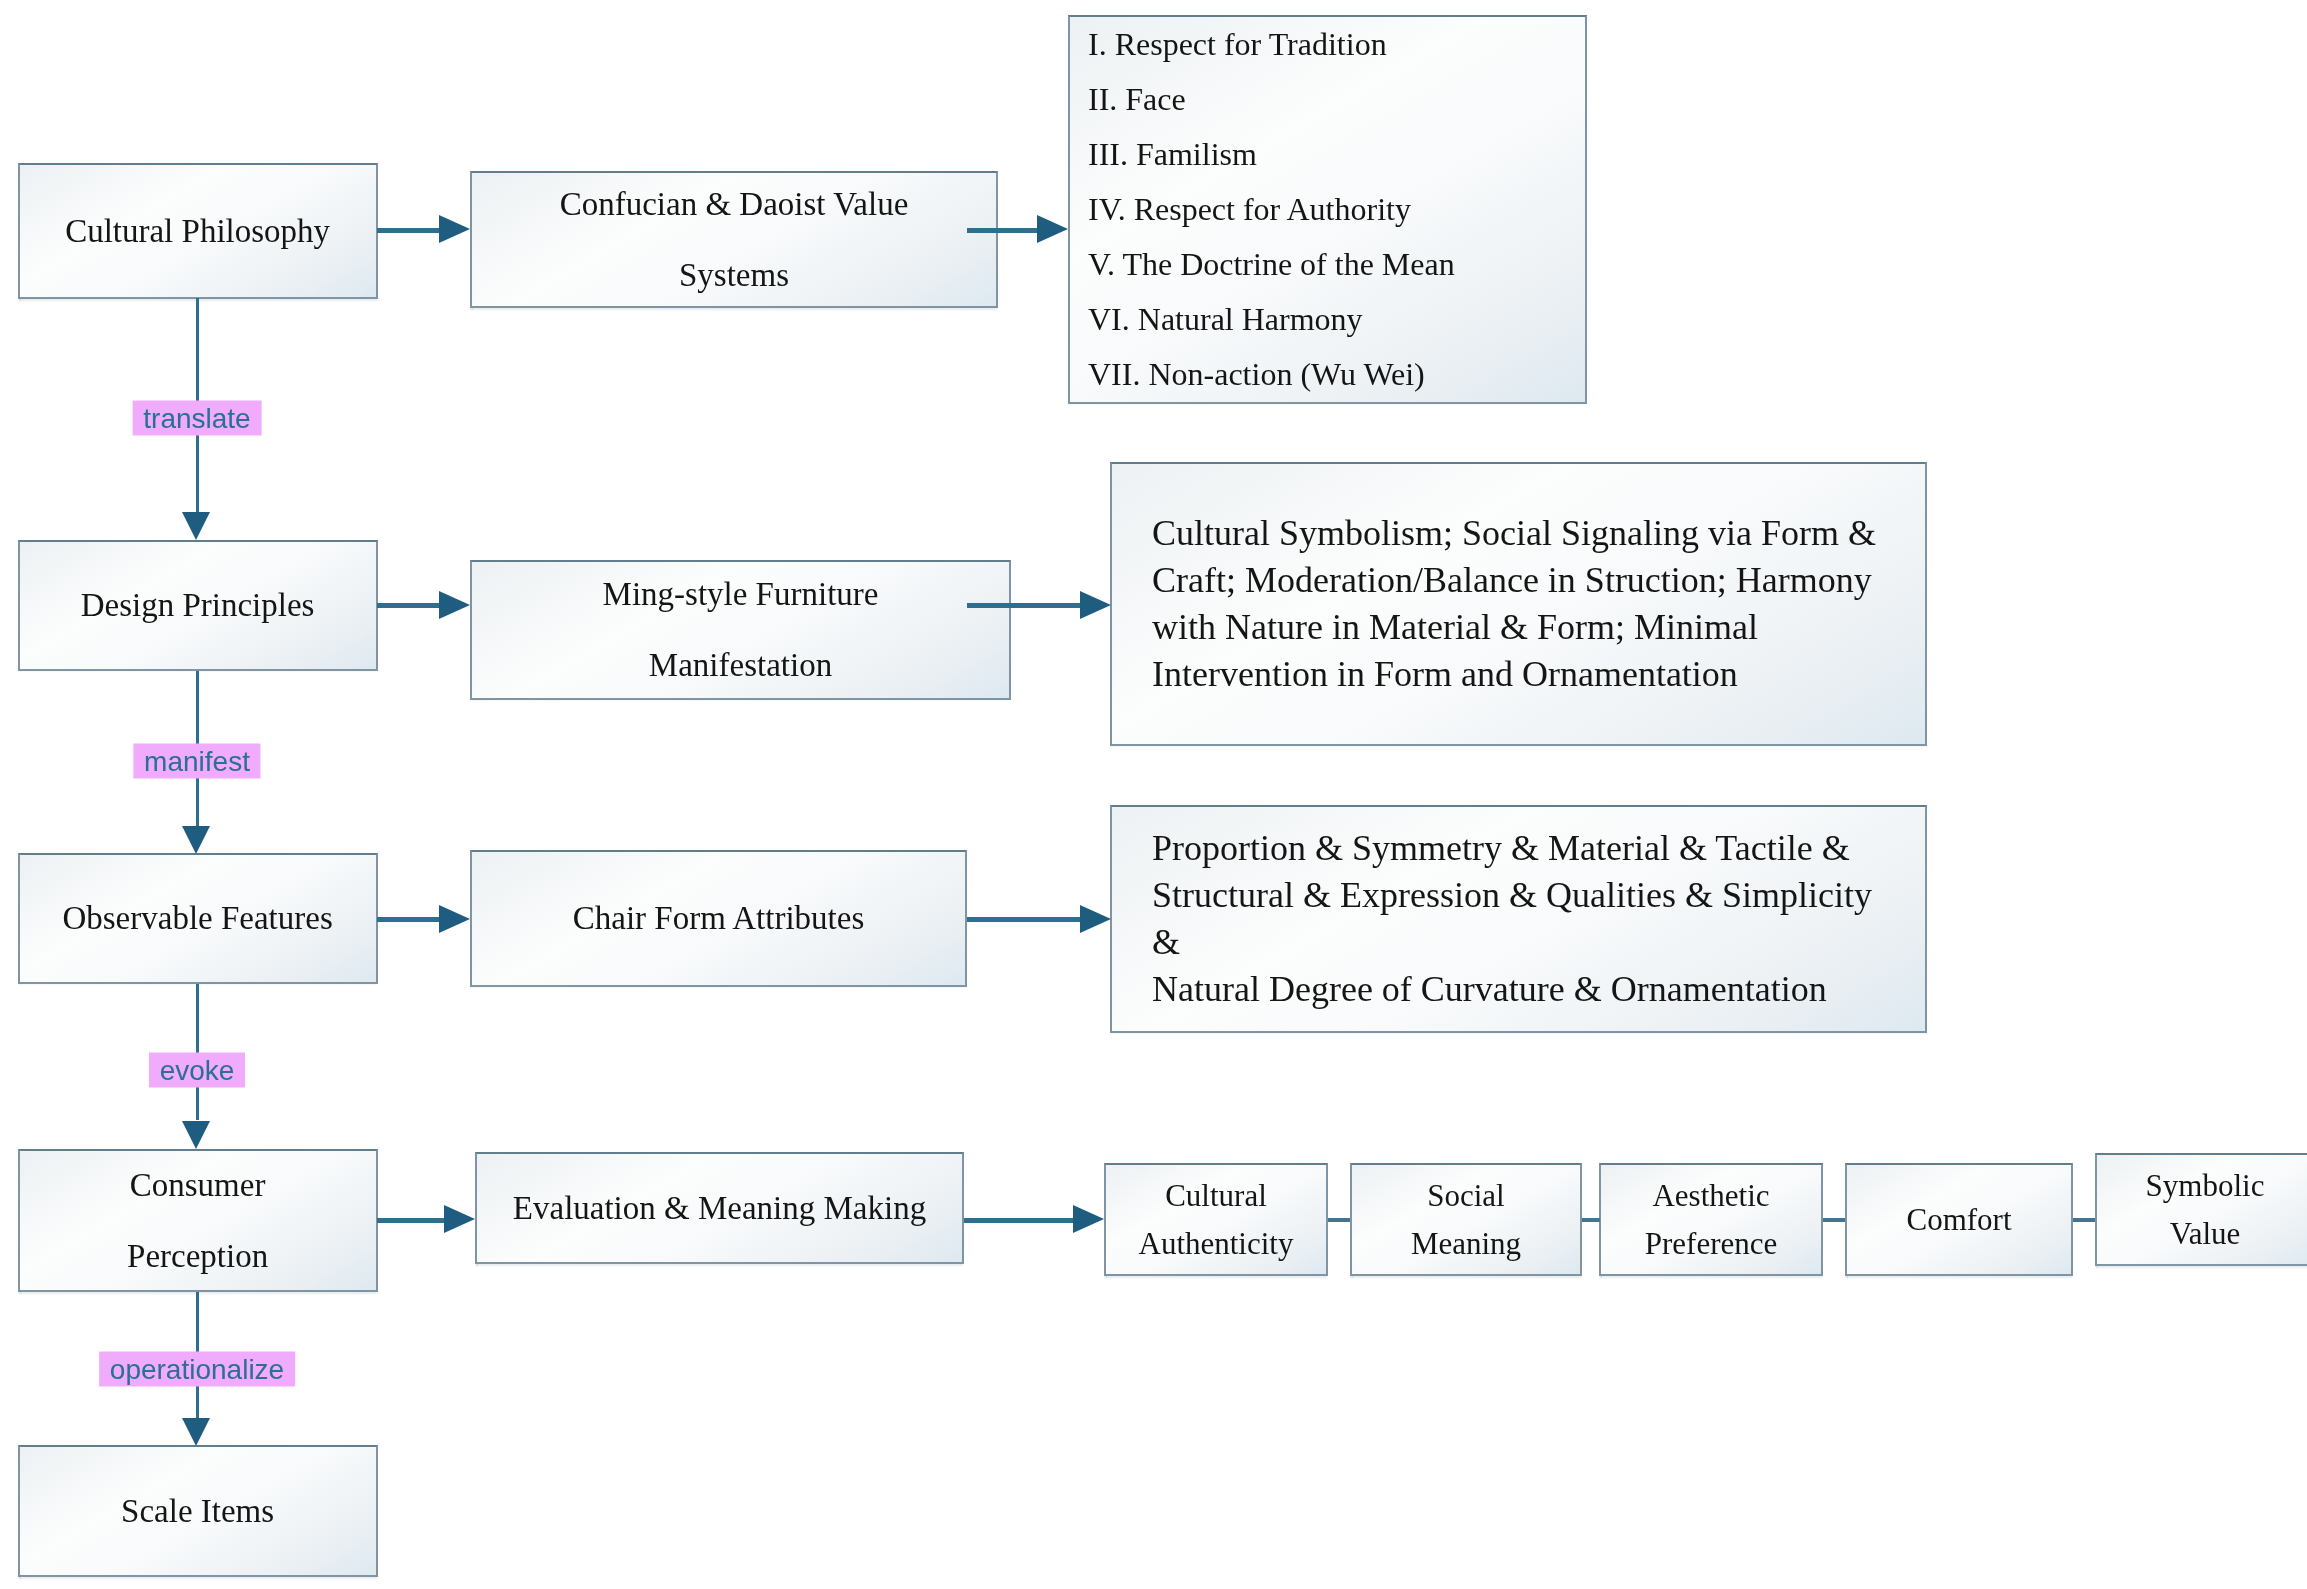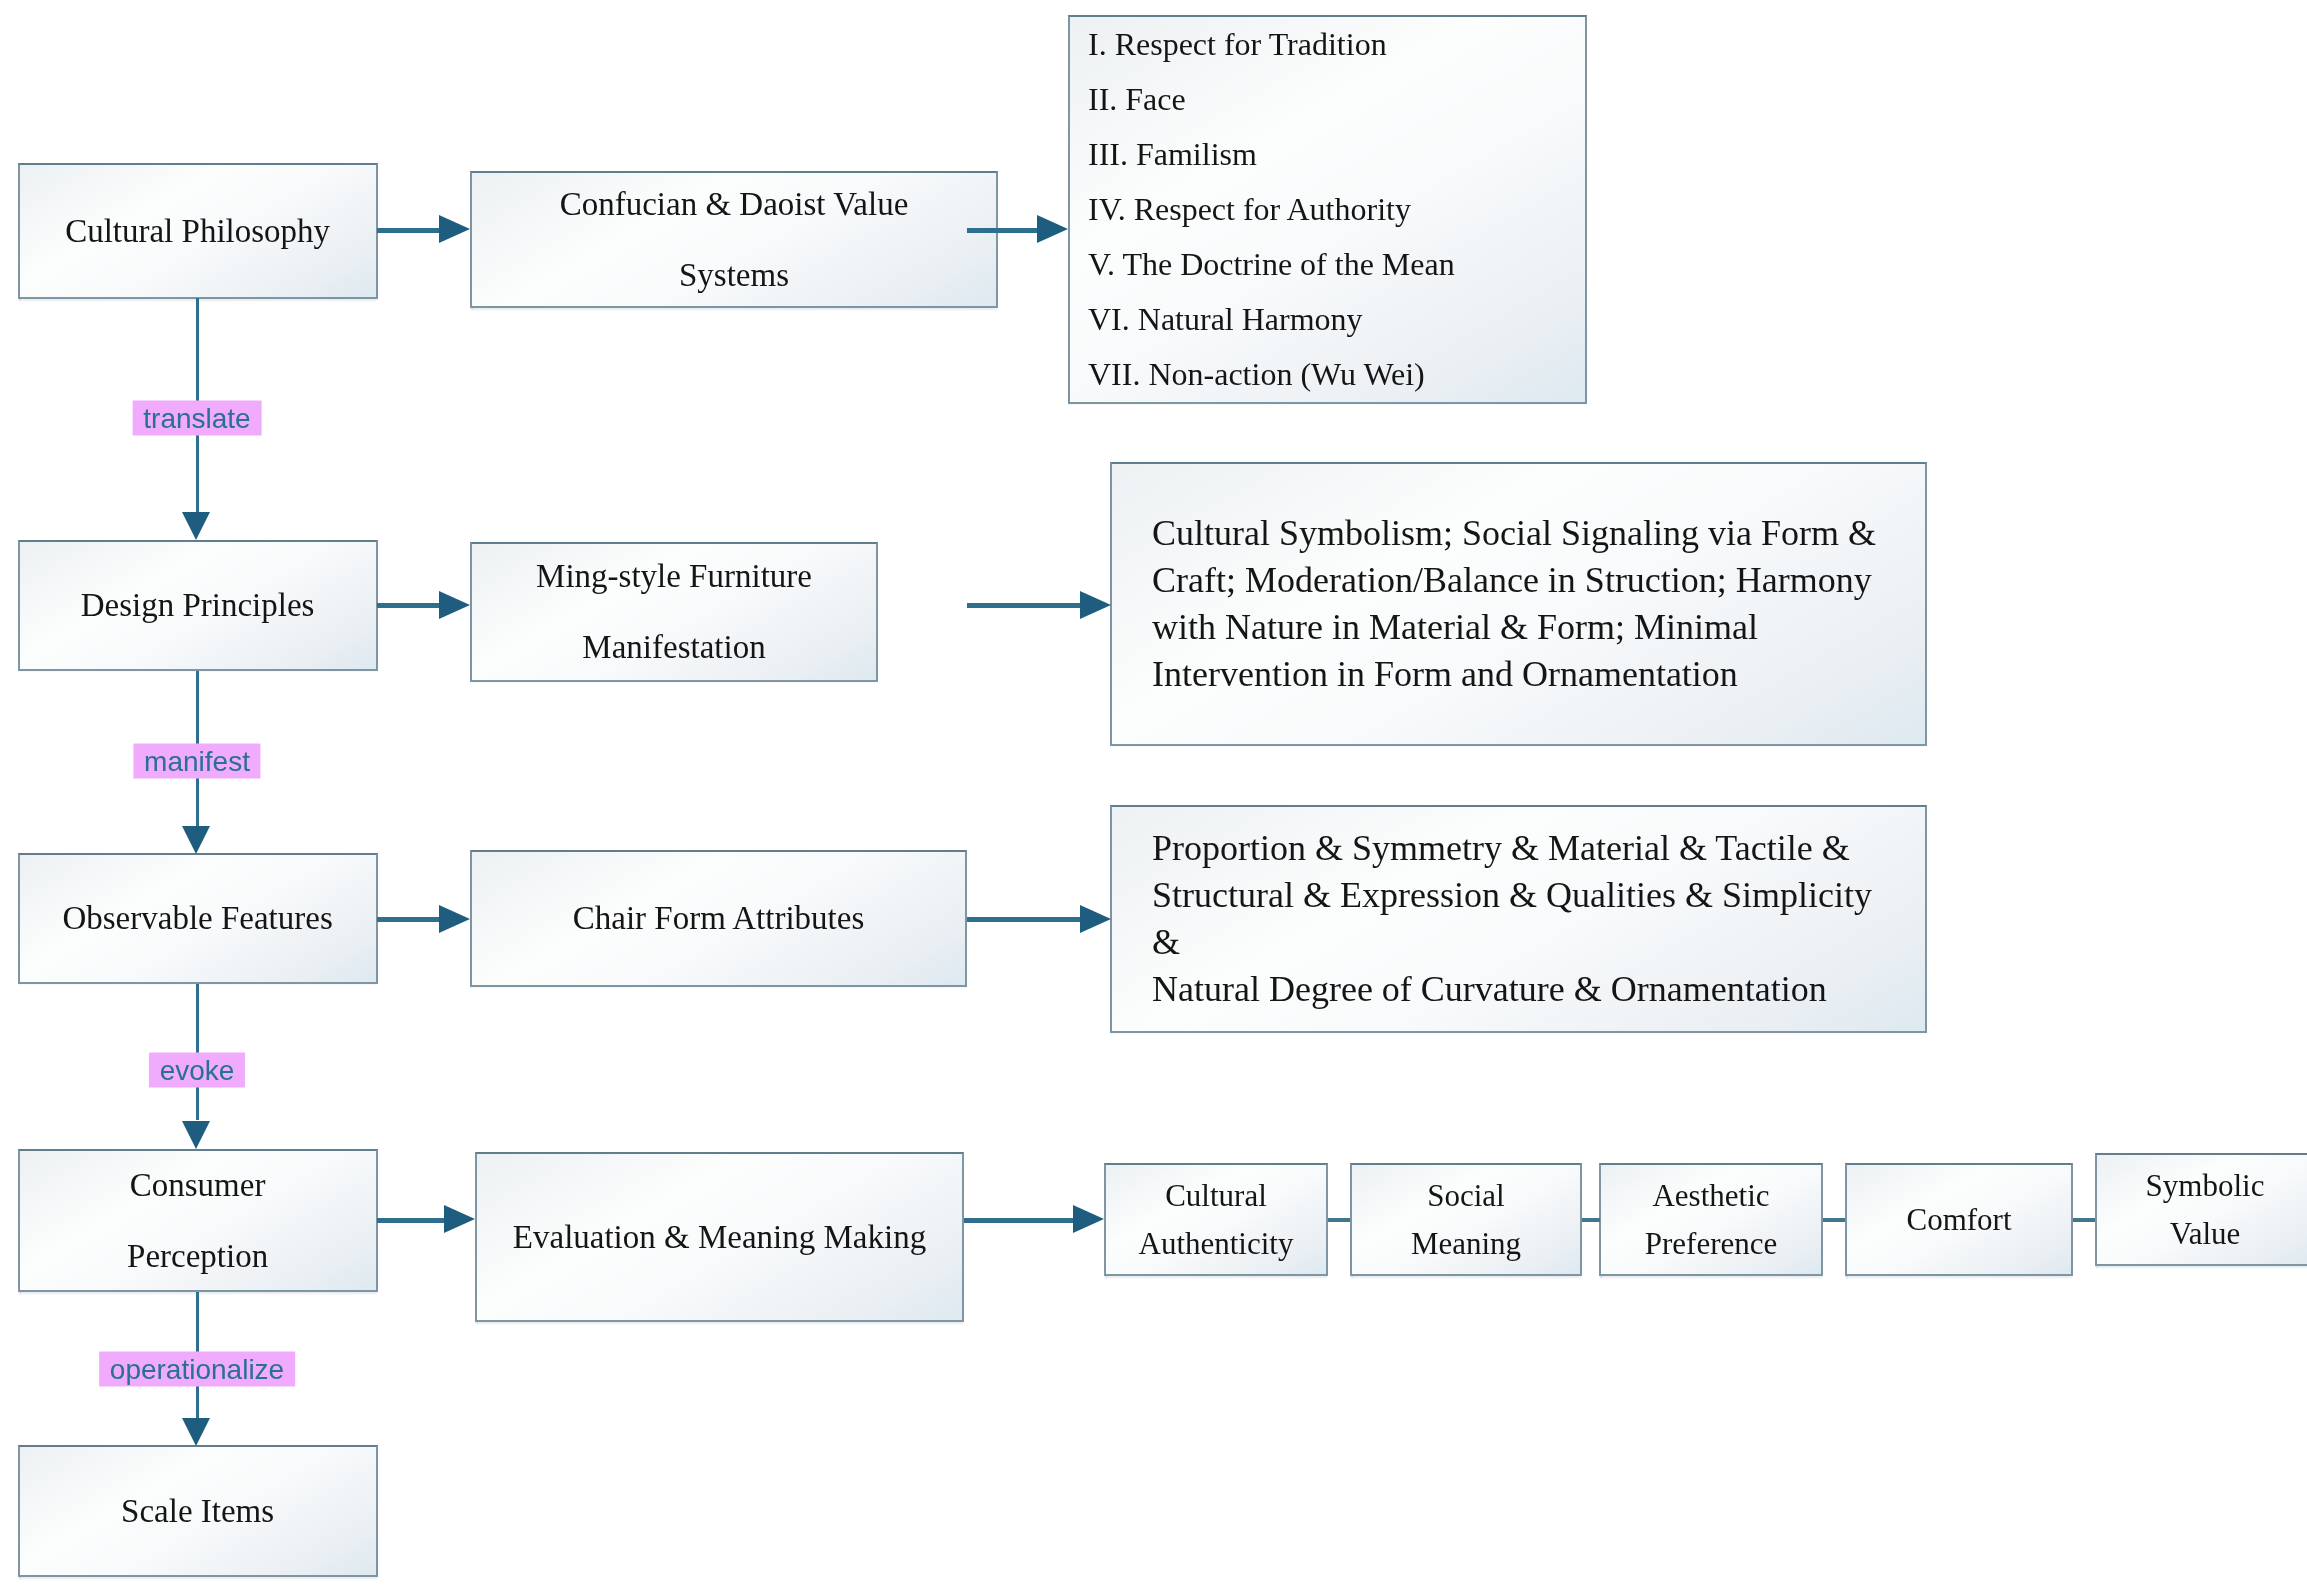--- a/index.html
+++ b/index.html
@@ -45,28 +45,28 @@
 Perception</span>
   </div>
   <div class="box node" style="left:17.6px;top:1445px;width:360px;height:132px">
     <span class="txt">Scale Items</span>
   </div>
 
   <div class="box node" style="left:470px;top:171px;width:528px;height:137px">
     <span class="txt">Confucian &amp; Daoist Value
 Systems</span>
   </div>
-  <div class="box node" style="left:470px;top:542px;width:408px;height:140px">
+  <div class="box node" style="left:470px;top:560px;width:541px;height:140px">
     <span class="txt">Ming-style Furniture
 Manifestation</span>
   </div>
   <div class="box node" style="left:470px;top:850px;width:497px;height:137px">
     <span class="txt">Chair Form Attributes</span>
   </div>
-  <div class="box node" style="left:475px;top:1152px;width:489px;height:170px">
+  <div class="box node" style="left:475px;top:1152px;width:489px;height:112px">
     <span class="txt">Evaluation &amp; Meaning Making</span>
   </div>
 
   <div class="box list" style="left:1068px;top:14.6px;width:519px;height:389px">
     <div class="list-item">I. Respect for Tradition</div>
     <div class="list-item">II. Face</div>
     <div class="list-item">III. Familism</div>
     <div class="list-item">IV. Respect for Authority</div>
     <div class="list-item">V. The Doctrine of the Mean</div>
     <div class="list-item">VI. Natural Harmony</div>

